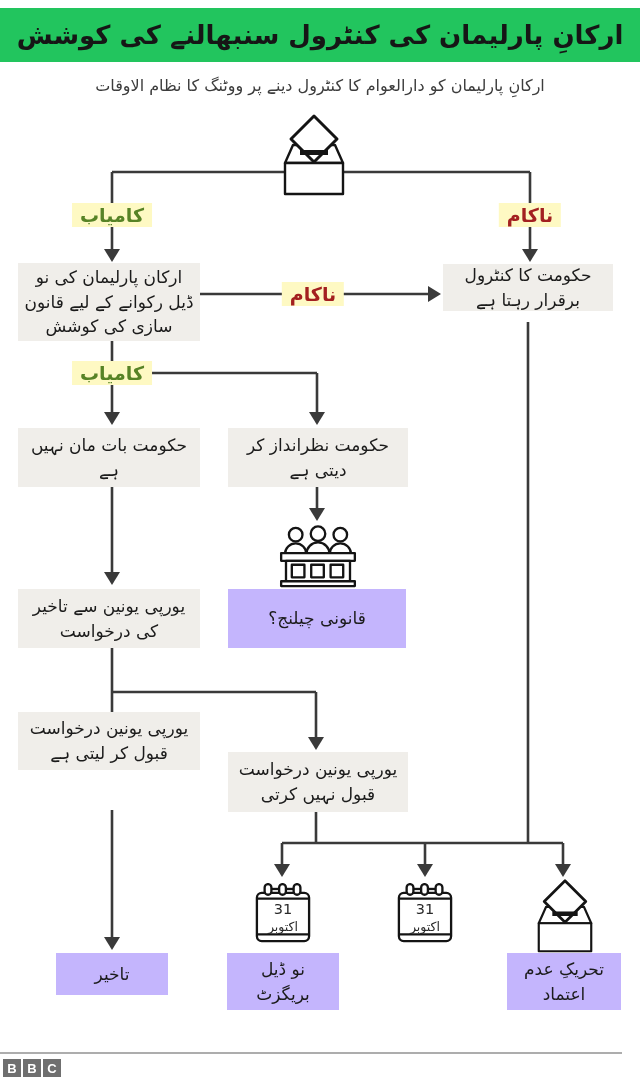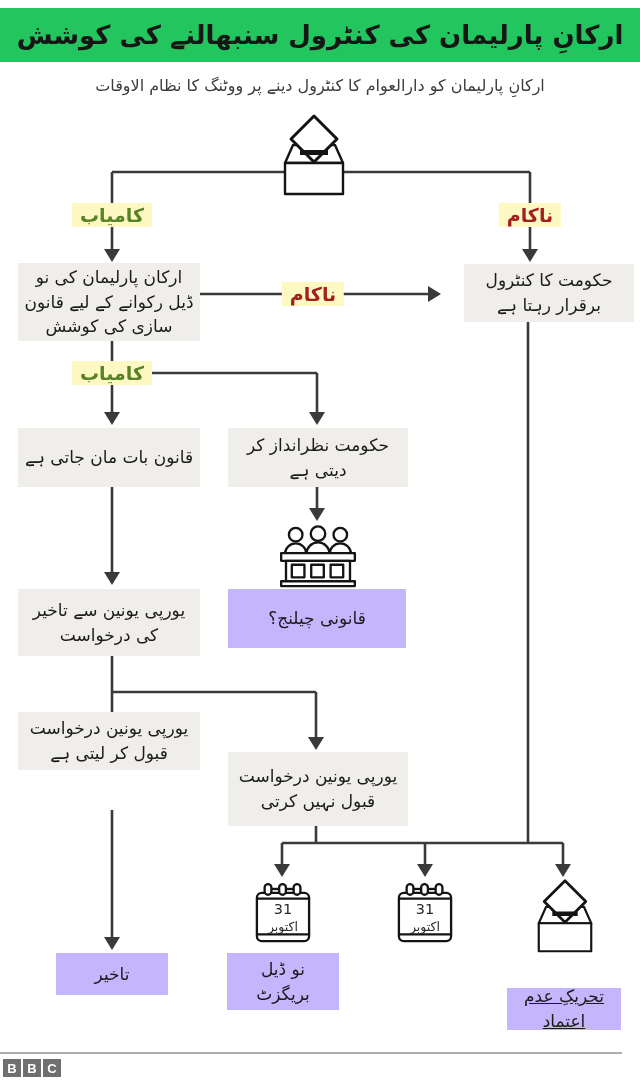--- a/index.html
+++ b/index.html
@@ -98,27 +98,27 @@
       <rect class="iconline-thin" x="7" y="50" width="58" height="31"></rect>
     </svg>
   </div>
 
   <div class="edge-label success" style="left:112px;top:215px;">کامیاب</div>
   <div class="edge-label fail" style="left:530px;top:215px;">ناکام</div>
   <div class="edge-label fail" style="left:313px;top:294px;">ناکام</div>
   <div class="edge-label success" style="left:112px;top:373px;">کامیاب</div>
 
   <div class="node" style="left:18px;top:263px;width:182px;height:78px;">ارکان پارلیمان کی نو ڈیل رکوانے کے لیے قانون سازی کی کوشش</div>
-  <div class="node" style="left:443px;top:264px;width:170px;height:58px;margin-left:21px;">حکومت کا کنٹرول برقرار رہتا ہے</div>
-  <div class="node" style="left:18px;top:428px;width:182px;height:59px;">قانون بات مان جاتی ہے</div>
+  <div class="node" style="left:443px;top:264px;width:170px;height:47px;">حکومت کا کنٹرول برقرار رہتا ہے</div>
+  <div class="node" style="left:18px;top:428px;width:182px;height:59px;">حکومت بات مان نہیں ہے</div>
   <div class="node" style="left:228px;top:428px;width:180px;height:59px;">حکومت نظرانداز کر دیتی ہے</div>
-  <div class="node" style="left:18px;top:589px;width:182px;height:67px;">یورپی یونین سے تاخیر کی درخواست</div>
+  <div class="node" style="left:18px;top:589px;width:182px;height:59px;">یورپی یونین سے تاخیر کی درخواست</div>
   <div class="node outcome" style="left:228px;top:589px;width:178px;height:59px;">قانونی چیلنج؟</div>
   <div class="node" style="left:18px;top:712px;width:182px;height:58px;">یورپی یونین درخواست قبول کر لیتی ہے</div>
-  <div class="node" style="left:228px;top:752px;width:180px;height:74px;">یورپی یونین درخواست قبول نہیں کرتی</div>
+  <div class="node" style="left:228px;top:752px;width:180px;height:60px;">یورپی یونین درخواست قبول نہیں کرتی</div>
 
   <div class="icon" style="left:273px;top:524px;">
     <svg width="90" height="64" viewBox="0 0 92 66">
       <circle class="iconline-thin" cx="23" cy="11" r="7"></circle>
       <circle class="iconline-thin" cx="69" cy="11" r="7"></circle>
       <path class="iconline-thin" d="M12 31 A 11 11 0 0 1 34 31 Z"></path>
       <path class="iconline-thin" d="M58 31 A 11 11 0 0 1 80 31 Z"></path>
       <circle class="iconline-thin" cx="46" cy="10" r="7.5"></circle>
       <path class="iconline-thin" d="M34 31 A 12 12 0 0 1 58 31 Z"></path>
       <rect class="iconline-thin" x="8" y="30" width="76" height="8"></rect>
@@ -161,21 +161,21 @@
     <svg width="68" height="76" viewBox="0 0 72 84">
       <polygon class="iconline-thin" points="7,50 65,50 57,32 15,32"></polygon>
       <polygon class="iconline" points="36,3 59,26 36,49 13,26"></polygon>
       <rect class="iconfill" x="22" y="37" width="28" height="5"></rect>
       <rect class="iconline-thin" x="7" y="50" width="58" height="31"></rect>
     </svg>
   </div>
 
   <div class="node outcome" style="left:56px;top:953px;width:112px;height:42px;">تاخیر</div>
   <div class="node outcome" style="left:227px;top:953px;width:112px;height:57px;">نو ڈیل بریگزٹ</div>
-  <div class="node outcome" style="left:507px;top:988px;width:114px;height:42px;text-decoration:underline;">تحریکِ عدم اعتماد</div>
+  <div class="node outcome" style="left:507px;top:953px;width:114px;height:57px;">تحریکِ عدم اعتماد</div>
 
   <div class="divider"></div>
   <div class="bbc-logo">
     <div class="bbc-sq">B</div>
     <div class="bbc-sq">B</div>
     <div class="bbc-sq">C</div>
   </div>
 
 </div>
 

